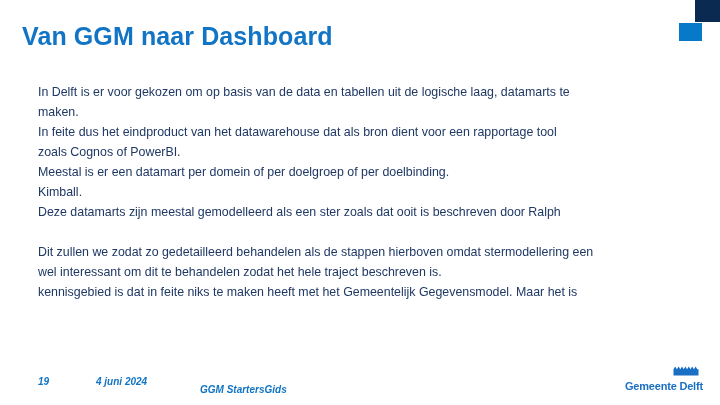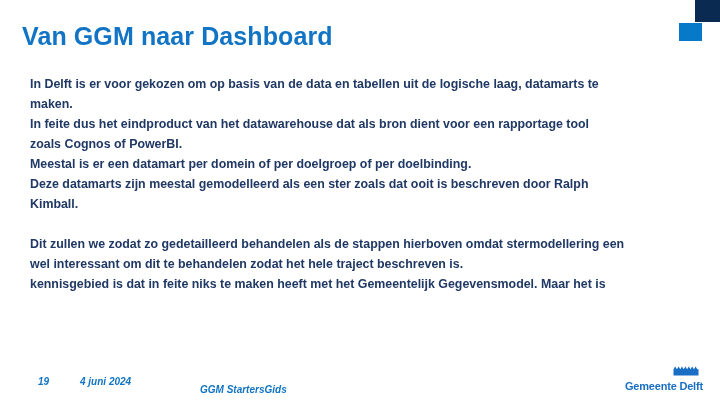--- a/index.html
+++ b/index.html
@@ -54,22 +54,21 @@
   .body-block {
     position: absolute;
     left: 26px;
     top: 70px;
     width: 668px;
     font-size: 12.4px;
     line-height: 20px;
     color: #1f3864;
   }
   .body-para {
-    margin: 4px;
-    font-weight: bold;
+    margin: 12px;
   }
   .body-para + .body-para {
     margin-top: 20px;
   }
   .body-line {
     display: block;
   }
 
   
   .footer {
@@ -81,21 +80,21 @@
   }
   .footer-item {
     position: absolute;
     font-size: 10px;
     font-style: italic;
     font-weight: bold;
     color: #1174c4;
     white-space: nowrap;
   }
   .footer-page   { left: 38px;  top: 2px; }
-  .footer-date   { left: 80px;  top: 2px; }
+  .footer-date   { left: 96px;  top: 2px; }
   .footer-deck   { left: 200px; top: 10px; }
 
   
   .logo {
     position: absolute;
     left: 617px;
     top: 366px;
     width: 86px;
     height: 26px;
   }
@@ -128,22 +127,22 @@
   <div class="slide-title">Van GGM naar Dashboard</div>
 
   <div class="body-block">
 
     <p class="body-para">
       <span class="body-line">In Delft is er voor gekozen om op basis van de data en tabellen uit de logische laag, datamarts te</span>
       <span class="body-line">maken.</span>
       <span class="body-line">In feite dus het eindproduct van het datawarehouse dat als bron dient voor een rapportage tool</span>
       <span class="body-line">zoals Cognos of PowerBI.</span>
       <span class="body-line">Meestal is er een datamart per domein of per doelgroep of per doelbinding.</span>
+      <span class="body-line">Kimball.</span>
       <span class="body-line">Deze datamarts zijn meestal gemodelleerd als een ster zoals dat ooit is beschreven door Ralph</span>
-      <span class="body-line">Kimball.</span>
     </p>
 
     <p class="body-para">
       <span class="body-line">Dit zullen we zodat zo gedetailleerd behandelen als de stappen hierboven omdat stermodellering een</span>
       <span class="body-line">wel interessant om dit te behandelen zodat het hele traject beschreven is.</span>
       <span class="body-line">kennisgebied is dat in feite niks te maken heeft met het Gemeentelijk Gegevensmodel. Maar het is</span>
     </p>
 
   </div>
 

